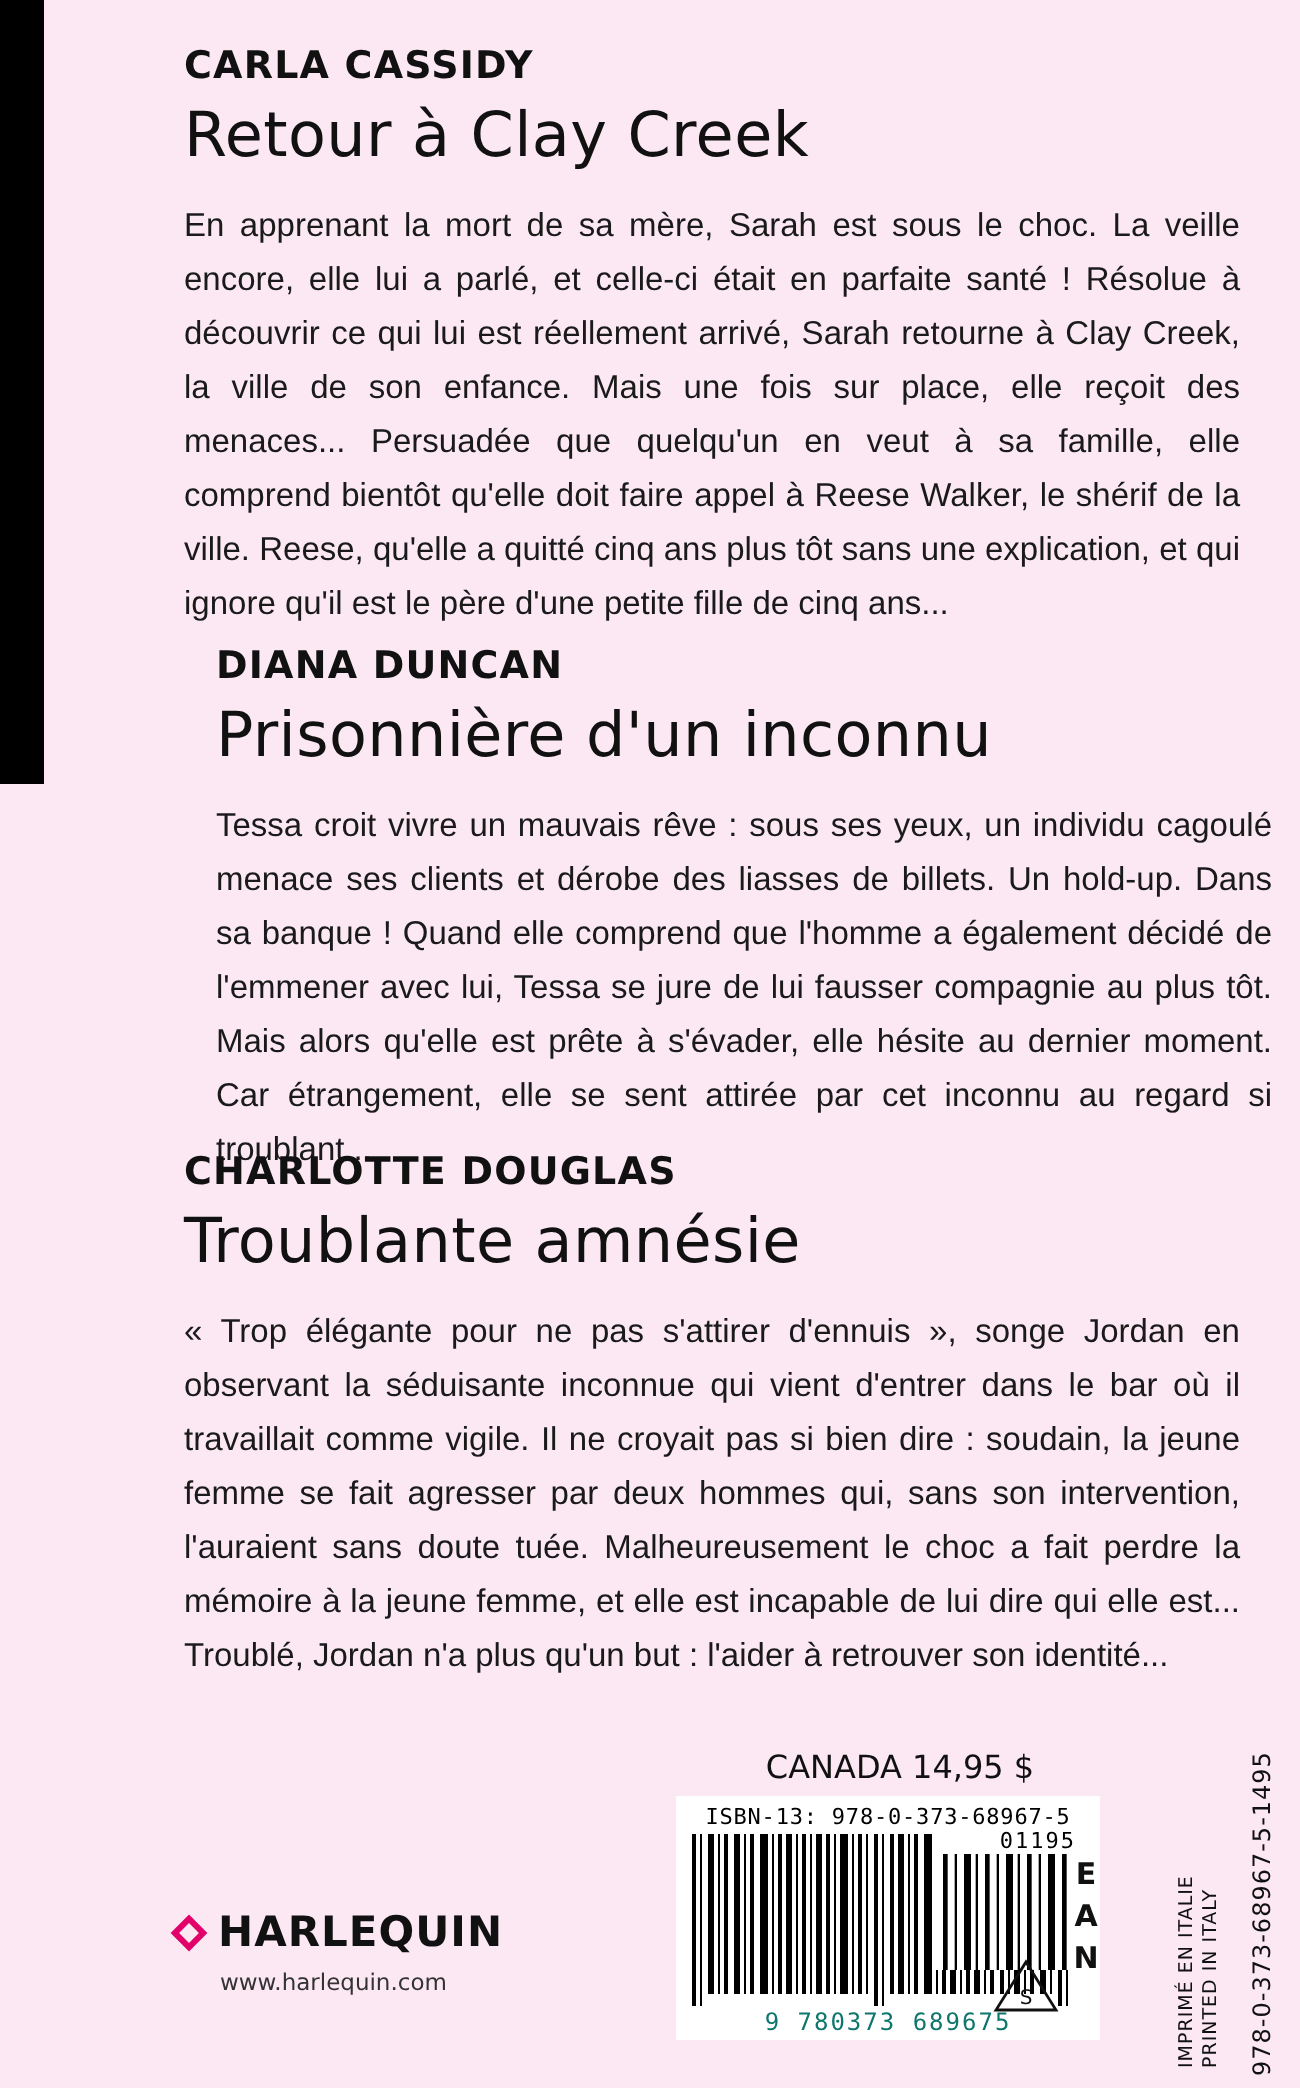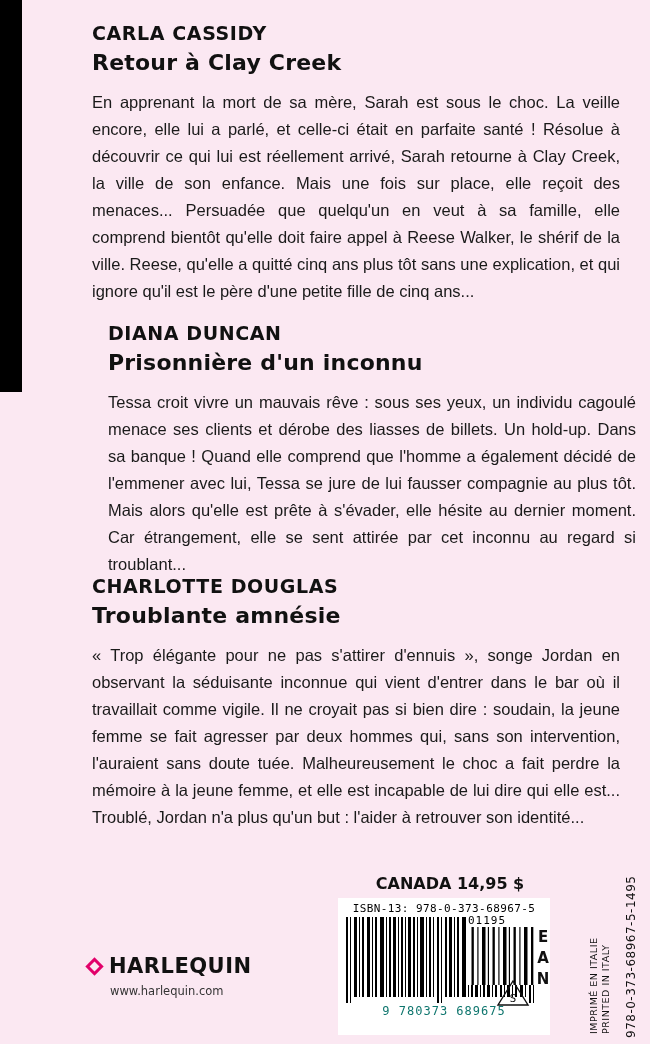--- a/index.html
+++ b/index.html
@@ -39,22 +39,22 @@
     font-family: "DejaVu Sans", sans-serif;
     font-weight: bold;
     font-size: 19px;
     letter-spacing: 0.6px;
     color: #111111;
     margin: 0;
     padding: 0;
   }
   .title {
     font-family: "DejaVu Sans", sans-serif;
-    font-weight: bold;
-    font-size: 22px;
+    font-weight: normal;
+    font-size: 31px;
     color: #111111;
     margin: 6px 0 14px 0;
     padding: 0;
     letter-spacing: 0.2px;
   }
   .blurb {
     font-family: Liberation Sans, sans-serif;
     font-size: 16.5px;
     line-height: 27px;
     color: #1a1a1a;
@@ -75,31 +75,31 @@
     width: 650px;
     height: 184px;
   }
   .price {
     position: absolute;
     left: 330px;
     top: 14px;
     width: 240px;
     text-align: center;
     font-family: "DejaVu Sans", sans-serif;
-    font-weight: bold;
+    font-weight: normal;
     font-size: 16px;
     color: #111;
   }
   .barcode-box {
     position: absolute;
     left: 338px;
     top: 38px;
     width: 212px;
     background: #ffffff;
-    padding: 4px 6px 17px 6px;
+    padding: 4px 6px 2px 6px;
     box-sizing: border-box;
   }
   .isbn-text {
     font-family: "DejaVu Sans Mono", monospace;
     font-size: 11px;
     letter-spacing: 0.4px;
     color: #000;
     text-align: center;
     margin-bottom: 2px;
   }
@@ -119,21 +119,21 @@
   .addon {
     position: absolute;
     left: 468px;
     top: 54px;
     width: 70px;
     background: #fff;
   }
   .addon-num {
     font-family: "DejaVu Sans Mono", monospace;
     font-size: 11px;
-    text-align: left;
+    text-align: right;
     color: #000;
     letter-spacing: 1px;
   }
   .addon-bars { height: 58px; width: 100%; display: block; }
 
   .ean-label {
     position: absolute;
     left: 534px;
     top: 68px;
     font-family: "DejaVu Sans", sans-serif;

